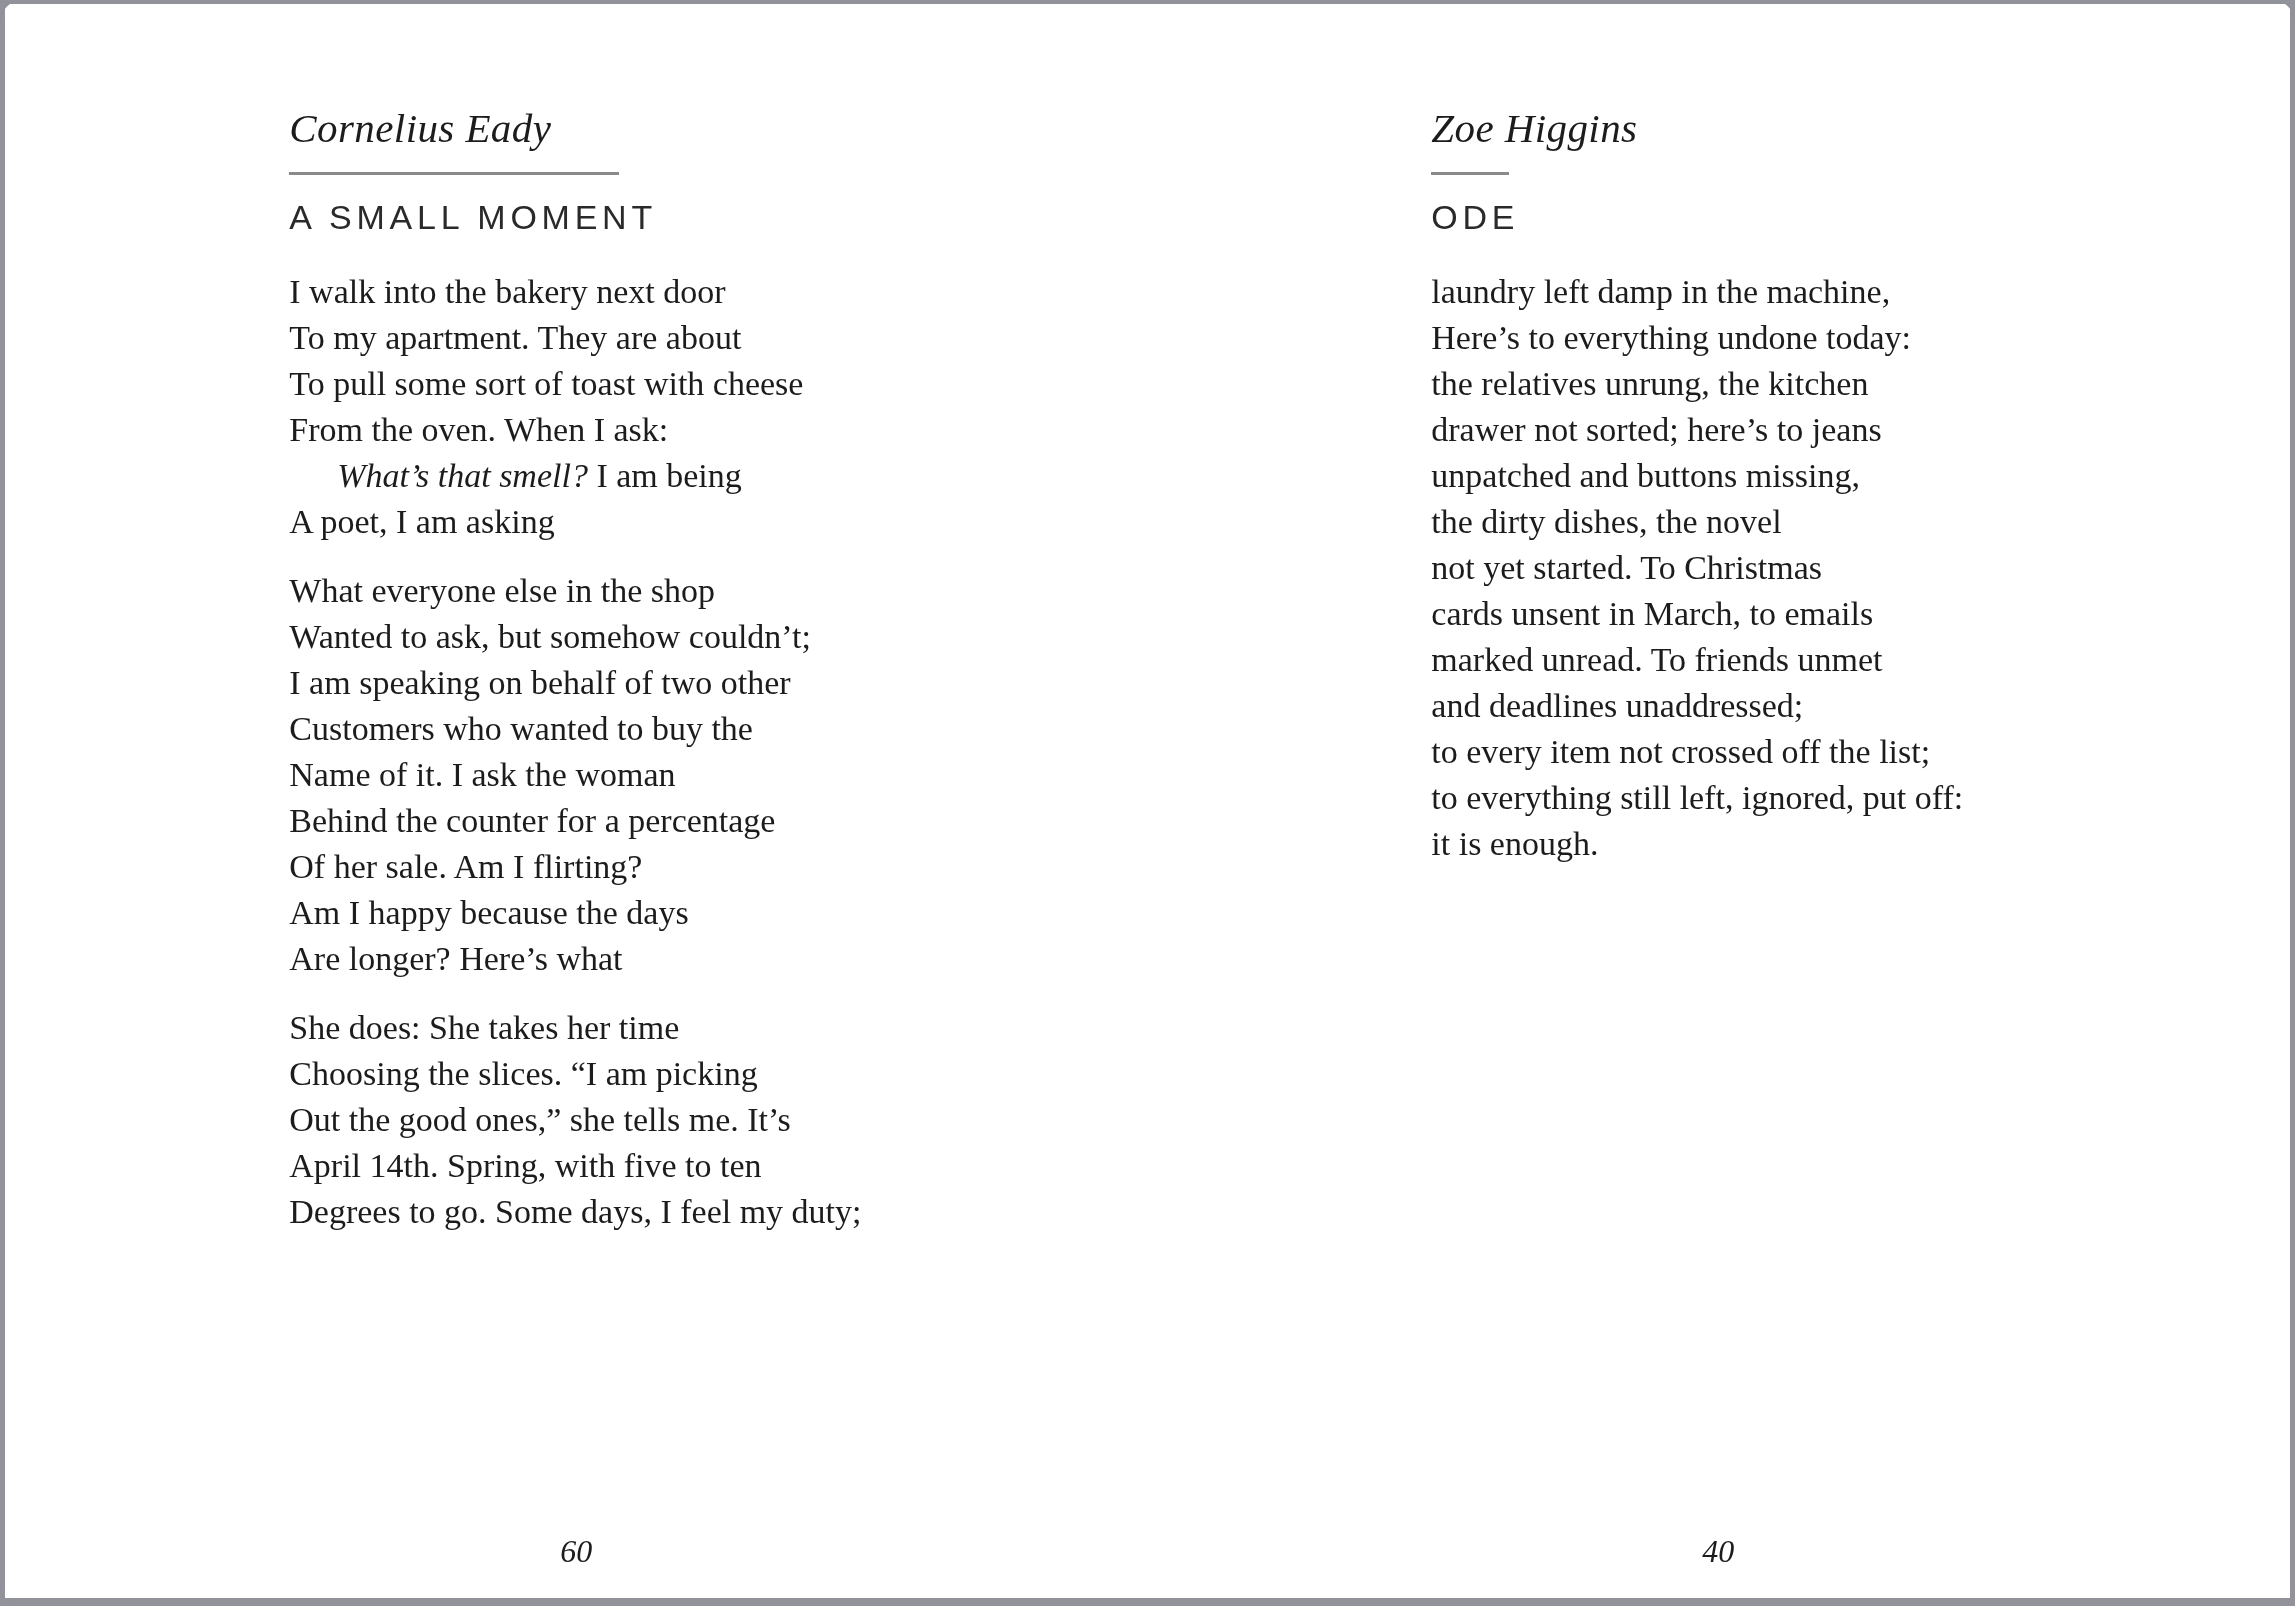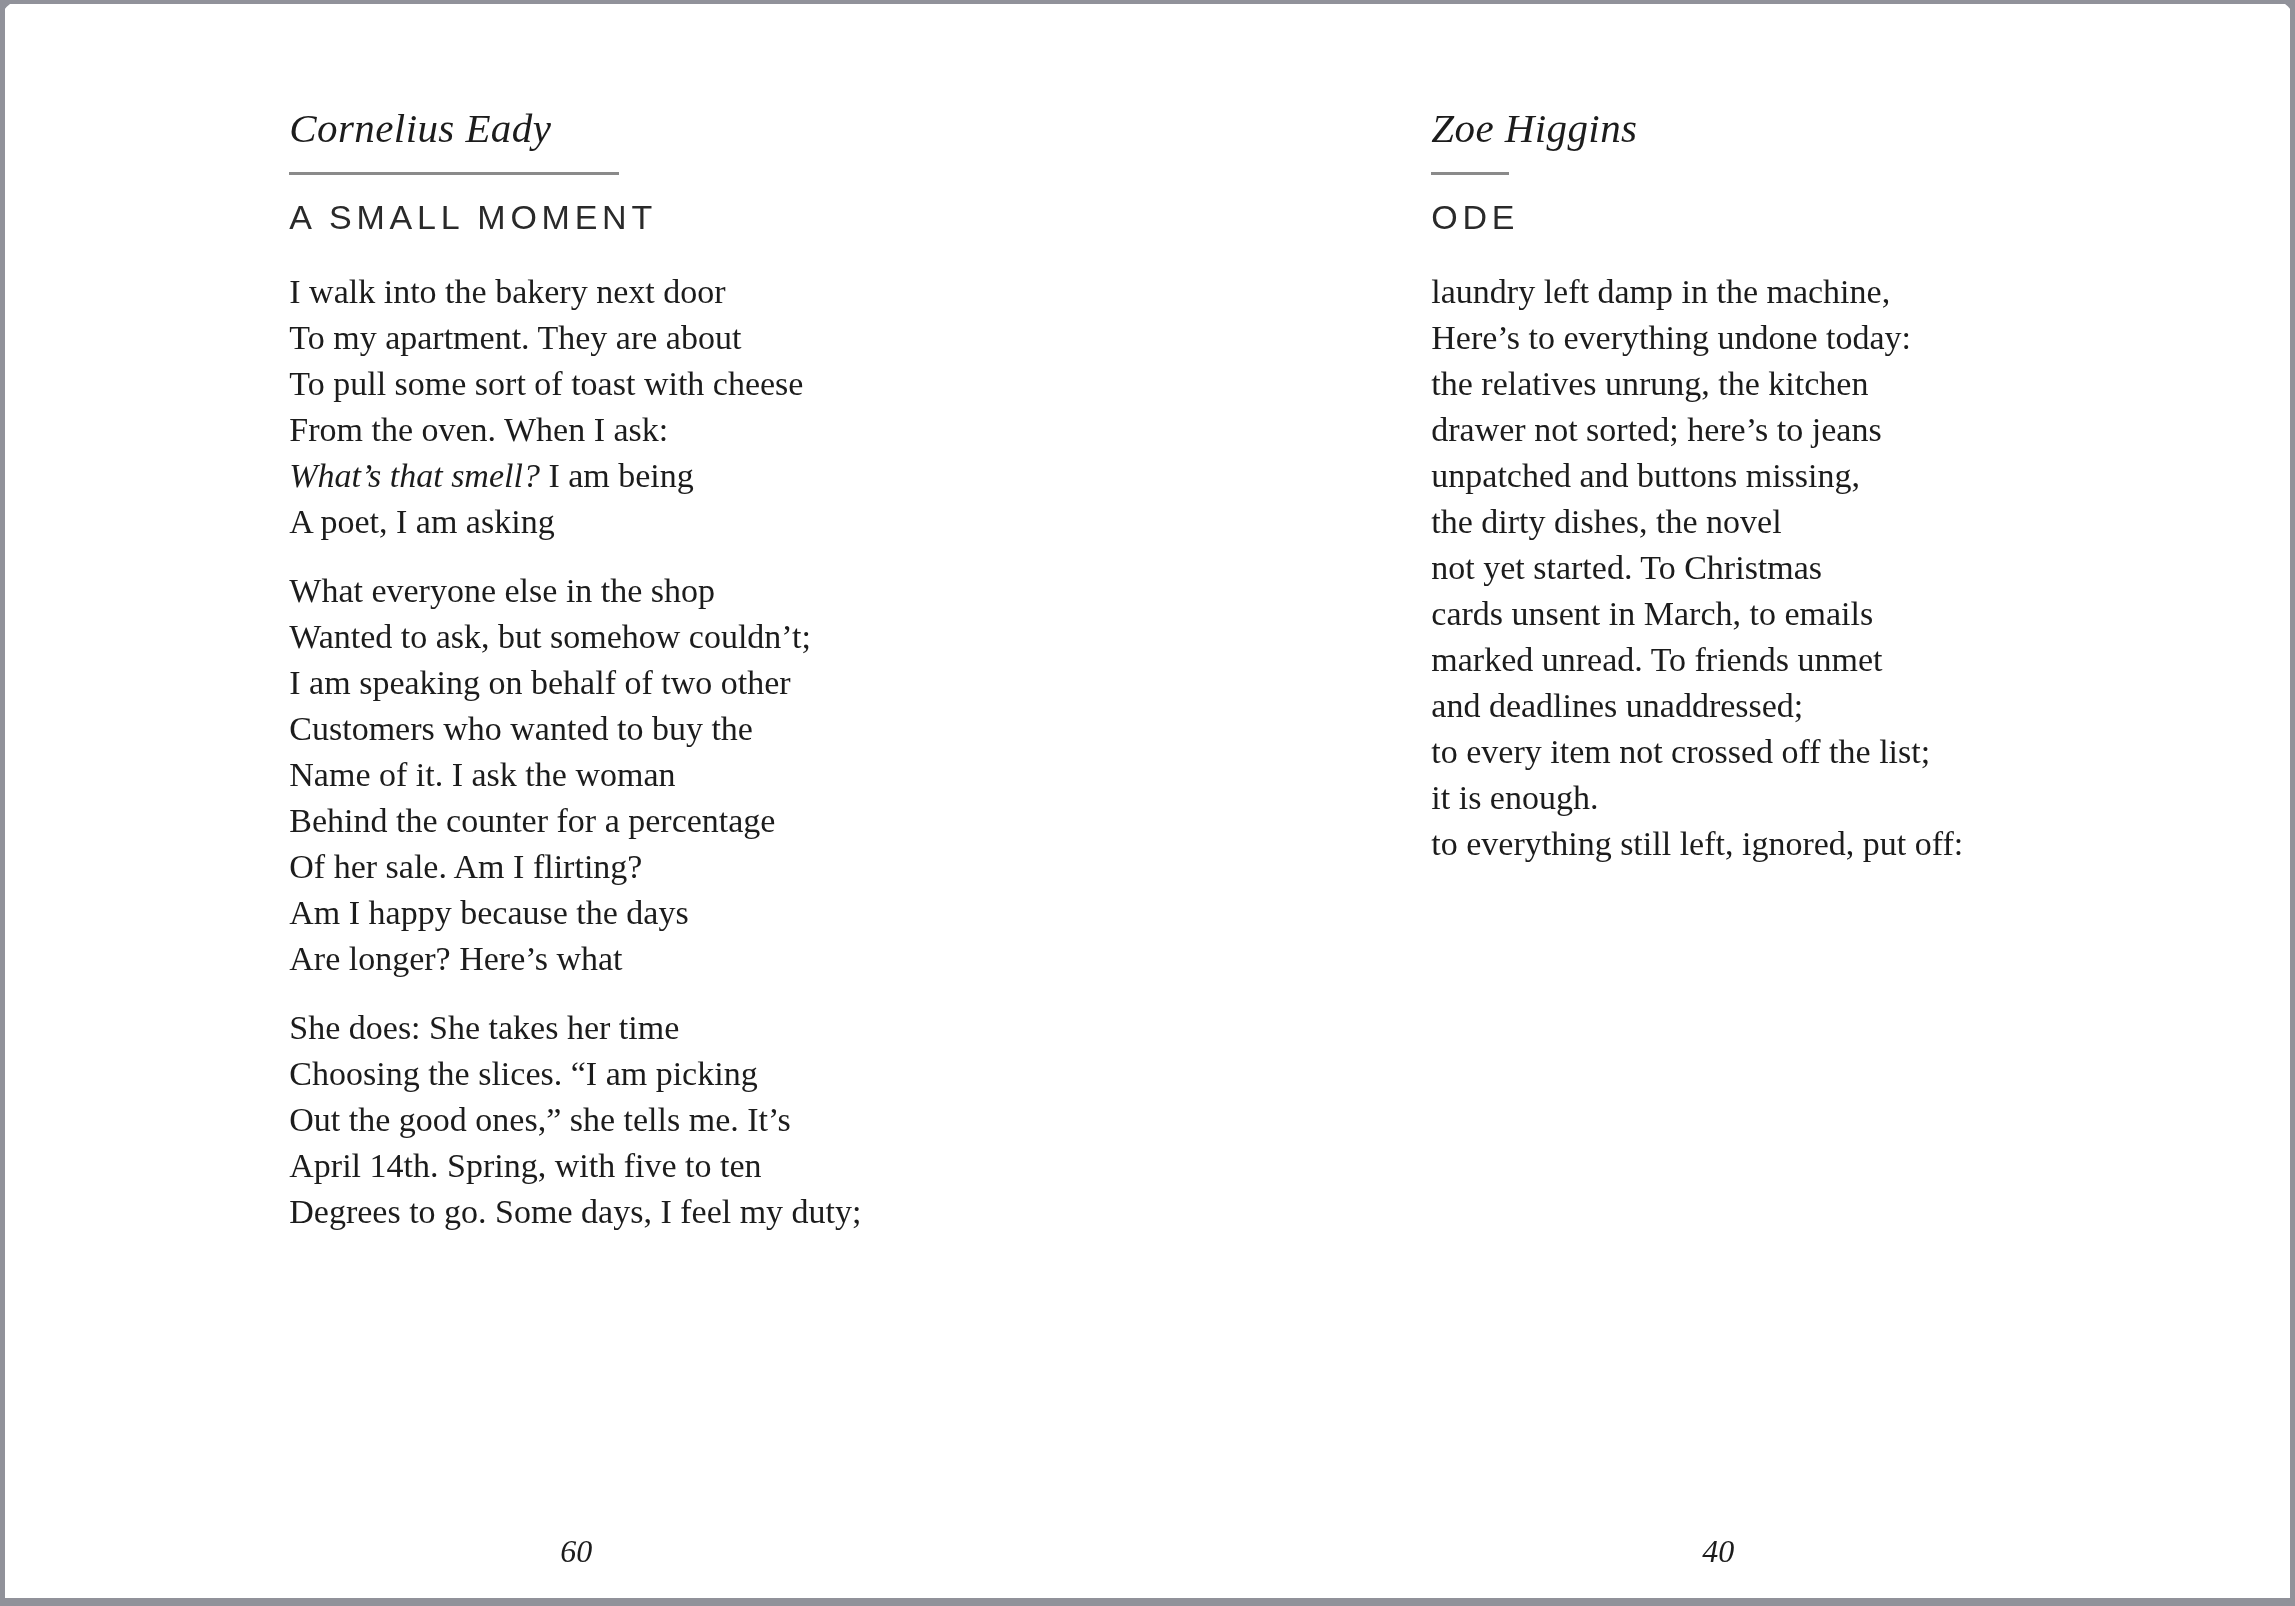--- a/index.html
+++ b/index.html
@@ -35,21 +35,21 @@
   .rule.short{width:78px;}
   .title{
     margin-top:25px;
     font-family:"Liberation Sans","DejaVu Sans",sans-serif;
     font-weight:300;font-size:34px;line-height:34px;
     letter-spacing:0.14em;color:var(--title-ink);
   }
   .poem{margin-top:35px;font-size:34px;line-height:46px;}
   .stanza + .stanza{margin-top:23px;}
   .line{white-space:nowrap;}
-  .it{font-style:italic;}
+  .it{font-style:italic;margin-left:48px;}
   .pageno{
     position:absolute;top:1531px;left:0;width:100%;
     text-align:center;font-style:italic;font-size:32px;line-height:32px;
     color:var(--ink);
   }
 </style>
 </head>
 <body>
 
 <div id="canvas">
@@ -103,22 +103,22 @@
               <div class="line"><span>Here’s to everything undone today:</span></div>
               <div class="line"><span>the relatives unrung, the kitchen</span></div>
               <div class="line"><span>drawer not sorted; here’s to jeans</span></div>
               <div class="line"><span>unpatched and buttons missing,</span></div>
               <div class="line"><span>the dirty dishes, the novel</span></div>
               <div class="line"><span>not yet started. To Christmas</span></div>
               <div class="line"><span>cards unsent in March, to emails</span></div>
               <div class="line"><span>marked unread. To friends unmet</span></div>
               <div class="line"><span>and deadlines unaddressed;</span></div>
               <div class="line"><span>to every item not crossed off the list;</span></div>
+              <div class="line"><span>to everything still left, ignored, put off:</span></div>
               <div class="line"><span>it is enough.</span></div>
-              <div class="line"><span>to everything still left, ignored, put off:</span></div>
             </div>
           </div>
       </div>
       <div class="pageno">40</div>
     </div>
 
   </div>
 </div>
 
 

